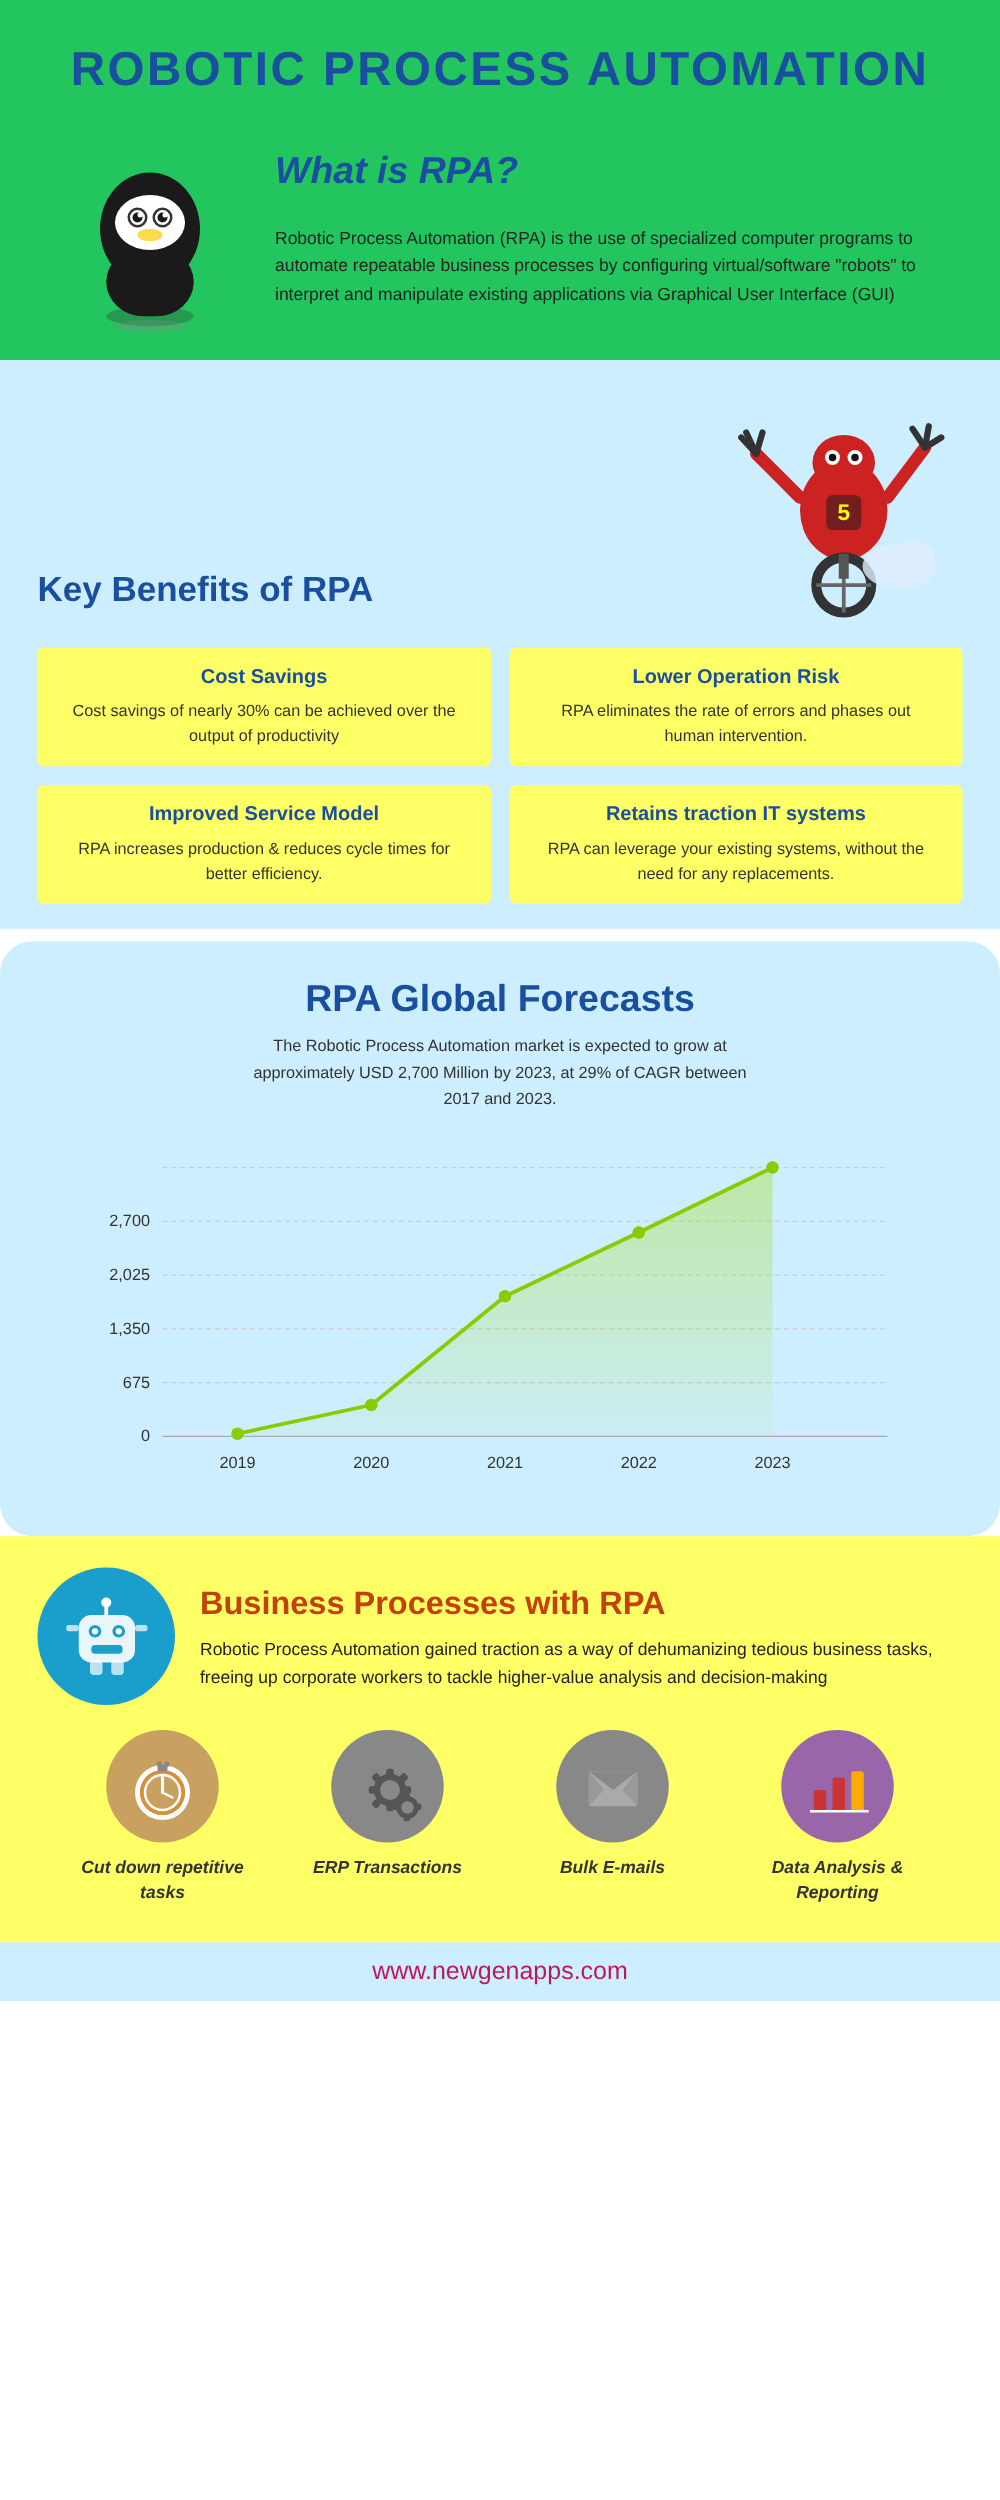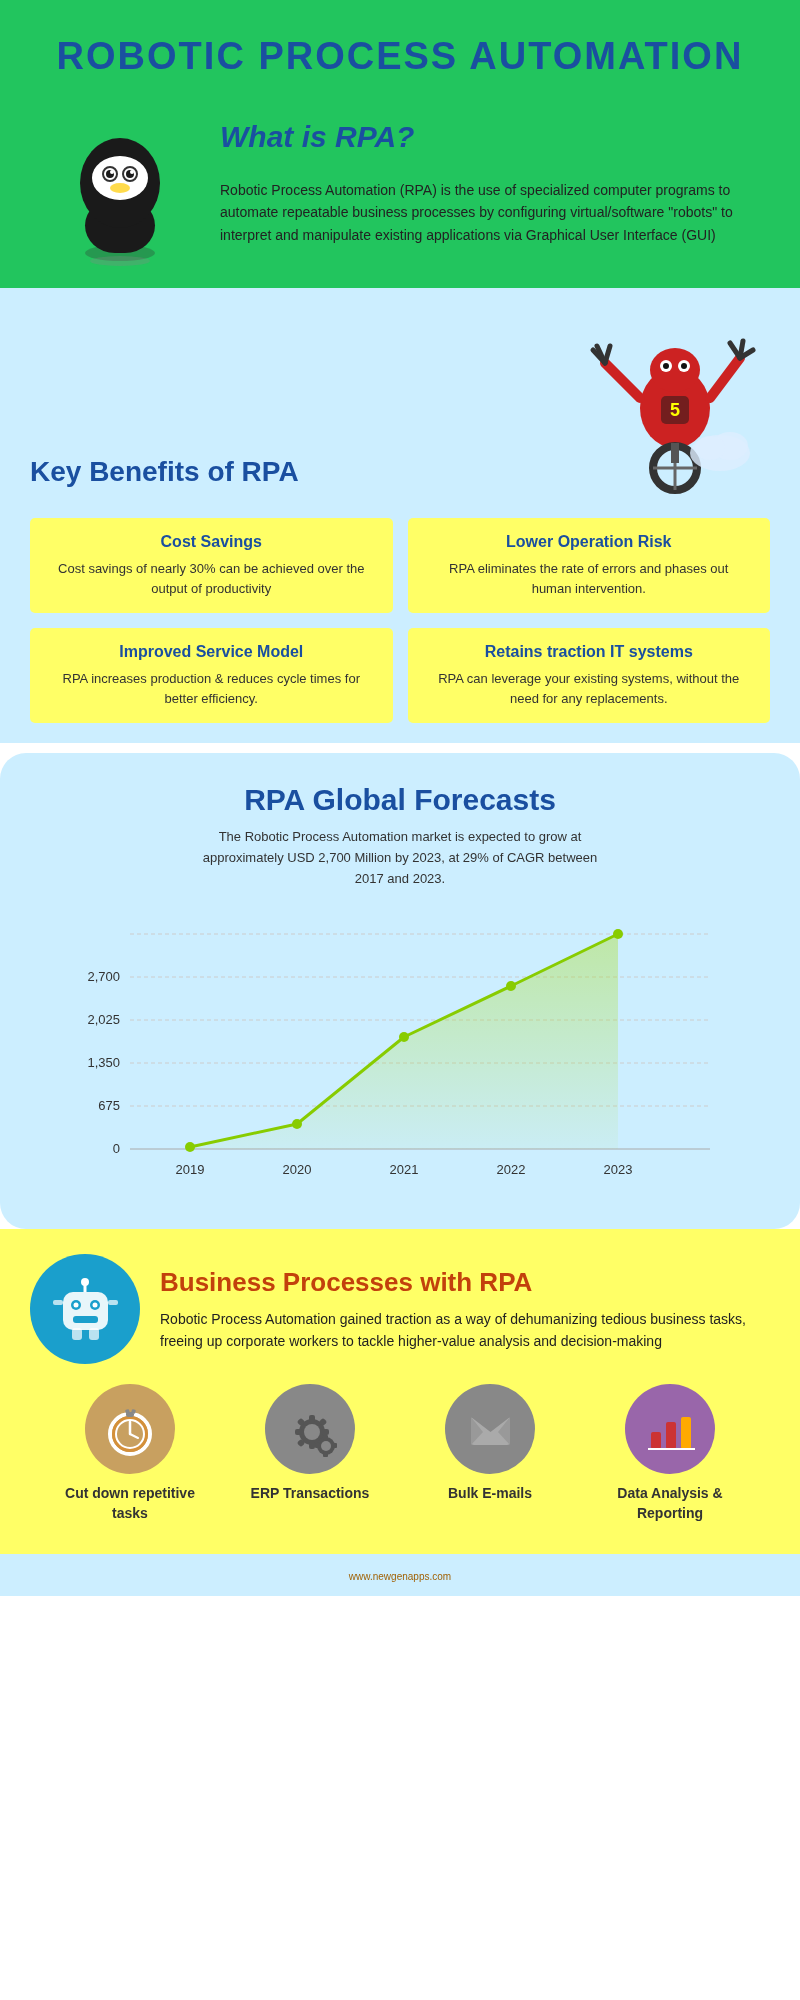--- a/index.html
+++ b/index.html
@@ -189,20 +189,21 @@
       align-items: flex-start;
       margin-top: 20px;
       padding: 0 10px;
     }
     .process-item {
       display: flex;
       flex-direction: column;
       align-items: center;
       width: 130px;
       text-align: center;
+      font-style: italic;
     }
     .process-icon-circle {
       width: 90px;
       height: 90px;
       border-radius: 50%;
       display: flex;
       align-items: center;
       justify-content: center;
       margin-bottom: 10px;
       font-size: 36px;
@@ -214,22 +215,22 @@
       line-height: 1.4;
     }
 
     
     .footer-section {
       background: #cceeff;
       padding: 12px;
       text-align: center;
     }
     .footer-section a {
-      color: #a16207;
-      font-size: 10px;
+      color: #be185d;
+      font-size: 20px;
       text-decoration: none;
     }
   </style>
 </head>
 <body>
 
 <div class="header-section">
   <h1 class="header-title">ROBOTIC PROCESS AUTOMATION</h1>
 
   <div class="what-rpa-row">

